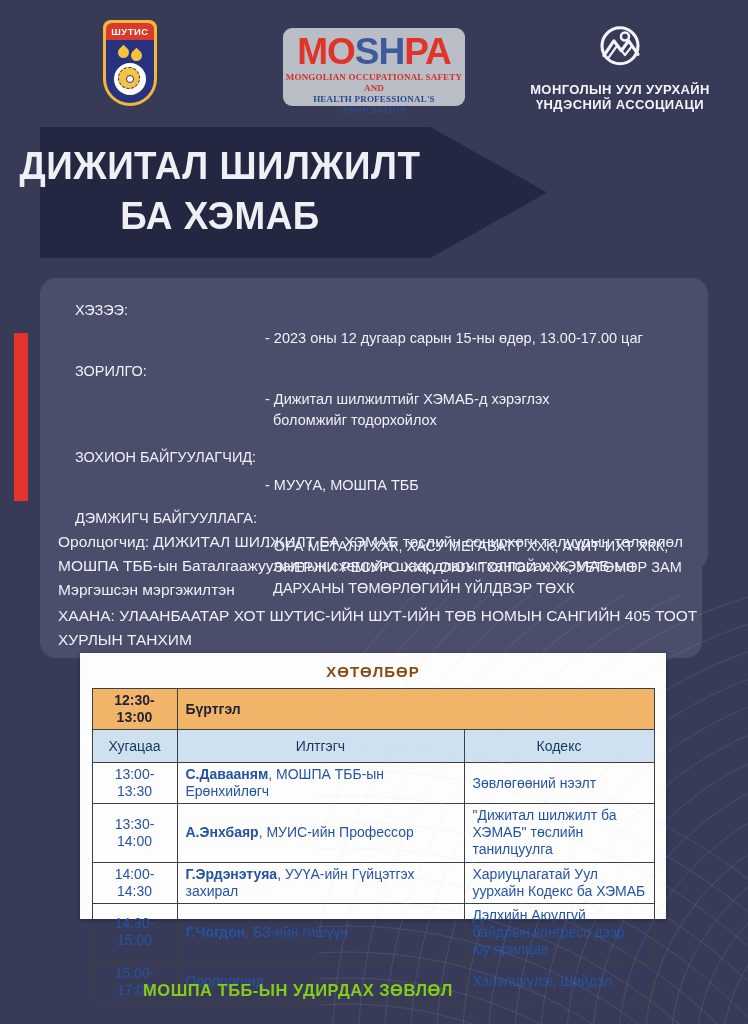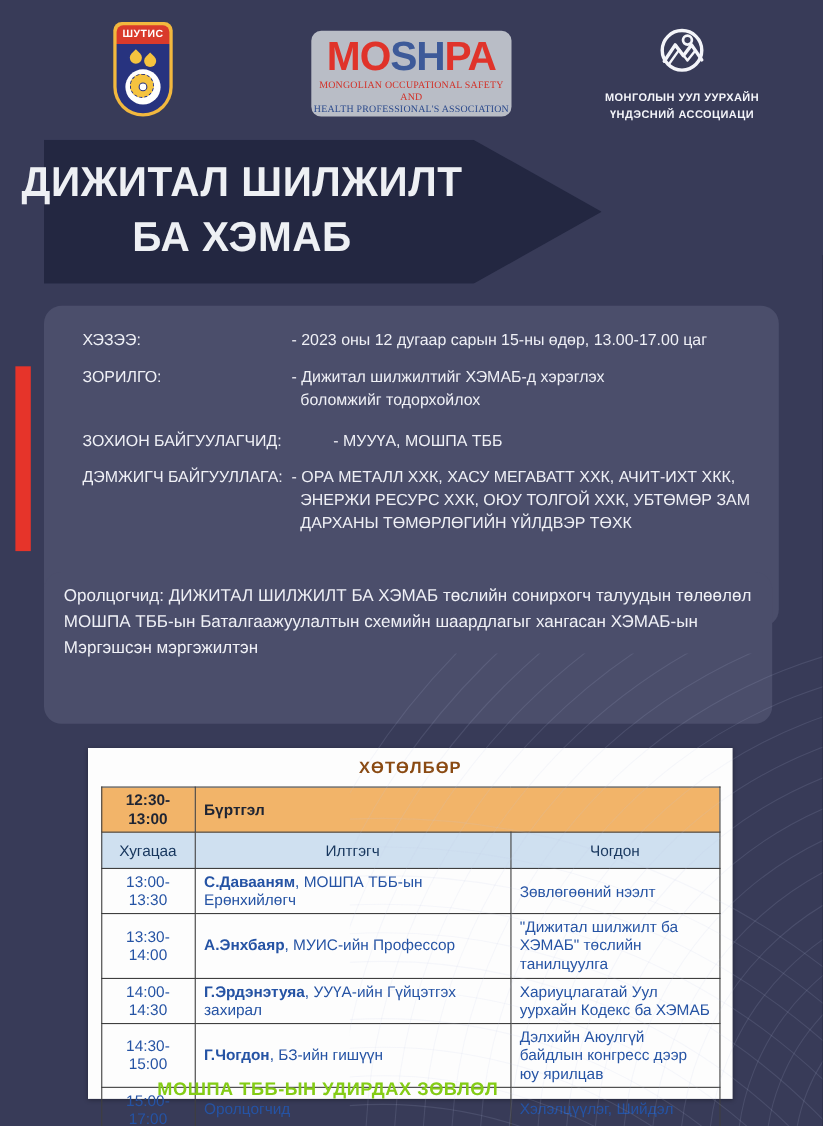--- a/index.html
+++ b/index.html
@@ -22,52 +22,52 @@
           background:#fff;border-radius:50%;}
   .compass-in{position:absolute;left:4px;top:4px;width:22px;height:22px;background:#f5c33f;
           border:1px dashed #27337f;border-radius:50%;box-sizing:border-box;}
   .compass-dot{position:absolute;left:12px;top:12px;width:8px;height:8px;background:#fff;
           border:1px solid #27337f;border-radius:50%;box-sizing:border-box;}
   .moshpa{position:absolute;left:283px;top:28px;width:182px;height:78px;background:#b9bdc6;
           border-radius:9px;text-align:center;box-sizing:border-box;padding-top:4px;}
   .moshpa-word{font-size:37px;line-height:40px;font-weight:800;letter-spacing:-1px;}
   .moshpa-word .red{color:#e0332a;}
   .moshpa-word .blue{color:#3d5a99;}
-  .moshpa-sub{font-family:"Liberation Serif",serif;font-weight:normal;font-size:9px;line-height:11px;
+  .moshpa-sub{font-family:"Liberation Serif",serif;font-weight:bold;font-size:9px;line-height:11px;
           letter-spacing:.2px;}
   .moshpa-sub .l1{color:#d23128;}
   .moshpa-sub .l2{color:#2c4a8c;}
   .mmna{position:absolute;left:520px;top:16px;width:200px;text-align:center;color:#fff;}
   .mmna svg{display:block;margin:0 auto;}
-  .mmna-text{margin-top:4px;font-size:10px;font-weight:bold;line-height:15px;
+  .mmna-text{margin-top:4px;font-size:13px;font-weight:bold;line-height:15px;
           letter-spacing:.4px;color:#f4f5fa;}
   
   .banner{position:absolute;left:40px;top:127px;width:507px;height:131px;background:#232741;
           clip-path:polygon(0 0,77% 0,100% 50%,77% 100%,0 100%);}
   .banner-text{position:absolute;left:0;top:14px;width:440px;text-align:center;color:#eef0f4;
           font-weight:bold;font-size:38px;line-height:50px;letter-spacing:.5px;transform:scaleX(.97);}
   
   .redbar{position:absolute;left:14px;top:333px;width:14px;height:168px;background:#e6342a;}
   
   .panel1{position:absolute;left:40px;top:278px;width:668px;height:292px;background:#4b4e6b;
           border-radius:16px;}
   .panel2{position:absolute;left:40px;top:520px;width:662px;height:138px;background:#4b4e6b;
           border-radius:16px;}
   .info{position:absolute;left:75px;top:300px;width:620px;color:#eff0f6;font-size:14.5px;
           line-height:1.45;}
   .info-row{display:flex;}
   .info-label{width:190px;flex:0 0 190px;}
-  .info-value{white-space:pre-line;}
-  .mt12{margin-top:12px;} .mt16{margin-top:16px;gap:38px;}
+  .info-value{white-space:pre-line;margin-top:28px;}
+  .mt12{margin-top:12px;} .mt16{margin-top:16px;}
   .participants{position:absolute;left:58px;top:530px;width:640px;color:#eff0f6;
           font-size:15.5px;line-height:1.55;}
   .participants .bold{font-weight:normal;}
   .where{margin-top:2px;}
   
-  .card{position:absolute;left:80px;top:680px;width:586px;height:319px;background:#fdfdfd;
+  .card{position:absolute;left:80px;top:653px;width:586px;height:266px;background:#fdfdfd;
           box-shadow:0 1px 4px rgba(0,0,0,.35);}
   .card-title{margin-top:10px;text-align:center;color:#8a4a12;font-weight:bold;font-size:15px;
           letter-spacing:1px;}
   table.prog{margin:8px auto 0;border-collapse:collapse;width:562px;table-layout:fixed;
           font-size:14px;color:#2553a4;}
   table.prog td,table.prog th{border:1.5px solid #3f3f3f;padding:3px 8px;line-height:1.22;
           vertical-align:middle;}
   .col-time{width:85px;} .col-spk{width:287px;} .col-top{width:190px;}
   tr.reg td{background:#f2b469;color:#1e2433;font-weight:bold;height:20px;}
   tr.reg td.rtime{text-align:center;}
@@ -150,39 +150,40 @@
     <div class="info-row mt12">
       <div class="info-label">ДЭМЖИГЧ БАЙГУУЛЛАГА:</div>
       <div class="info-value">- ОРА МЕТАЛЛ ХХК, ХАСУ МЕГАВАТТ ХХК, АЧИТ-ИХТ ХКК,
 &nbsp;&nbsp;ЭНЕРЖИ РЕСУРС ХХК, ОЮУ ТОЛГОЙ ХХК, УБТӨМӨР ЗАМ
 &nbsp;&nbsp;ДАРХАНЫ ТӨМӨРЛӨГИЙН ҮЙЛДВЭР ТӨХК</div>
     </div>
   </div>
 
   <div class="participants">
     <div><span class="bold">Оролцогчид: ДИЖИТАЛ ШИЛЖИЛТ БА ХЭМАБ</span><span> төслийн сонирхогч талуудын төлөөлөл МОШПА ТББ-ын Баталгаажуулалтын схемийн шаардлагыг хангасан ХЭМАБ-ын Мэргэшсэн мэргэжилтэн</span></div>
+    <div class="where">ХААНА:  УЛААНБААТАР ХОТ ШУТИС-ИЙН ШУТ-ИЙН ТӨВ НОМЫН САНГИЙН 405 ТООТ ХУРЛЫН ТАНХИМ</div>
   </div>
 
   <div class="card">
     <div class="card-title">ХӨТӨЛБӨР</div>
     <table class="prog">
       <colgroup>
           <col class="col-time">
           <col class="col-spk">
           <col class="col-top">
         </colgroup>
       <tbody>
           <tr class="reg">
         <td class="rtime">12:30-13:00</td>
         <td colspan="2">Бүртгэл</td>
       </tr>
       <tr class="head">
         <th>Хугацаа</th>
         <th>Илтгэгч</th>
-        <th>Чогдон</th>
+        <th>Кодекс</th>
       </tr>
       <tr>
         <td class="time">13:00-13:30</td>
         <td><span class="spk-name">С.Давааням</span><span>, МОШПА ТББ-ын Ерөнхийлөгч</span></td>
         <td>Зөвлөгөөний нээлт</td>
       </tr>
       <tr>
         <td class="time">13:30-14:00</td>
         <td><span class="spk-name">А.Энхбаяр</span><span>, МУИС-ийн Профессор</span></td>
         <td>"Дижитал шилжилт ба ХЭМАБ" төслийн танилцуулга</td>

